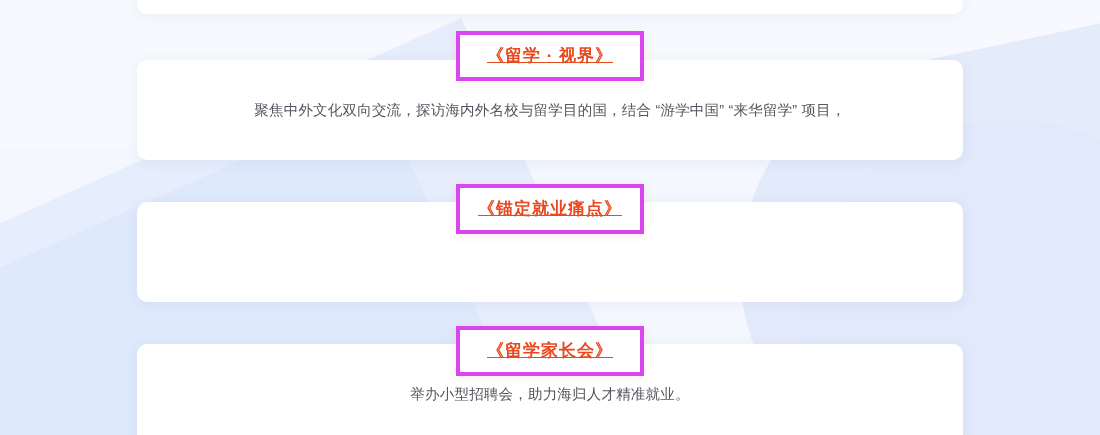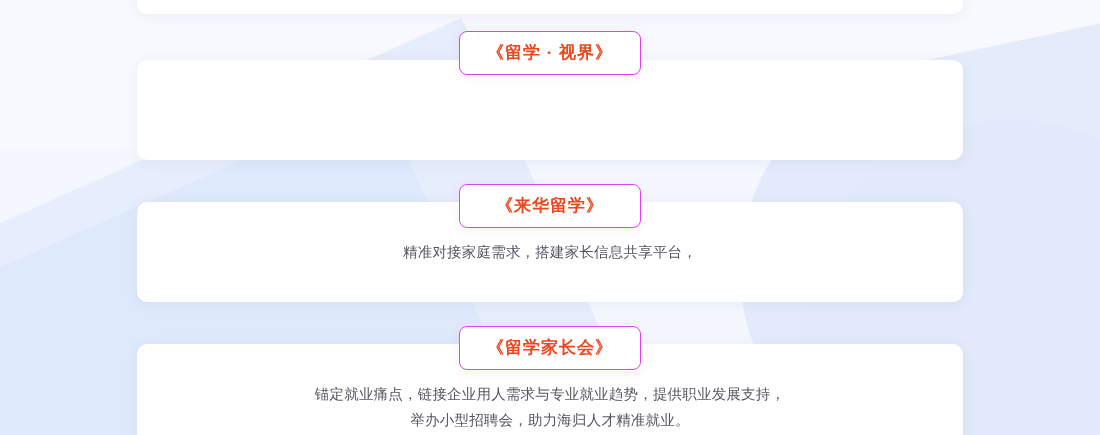--- a/index.html
+++ b/index.html
@@ -110,28 +110,29 @@
   
   .pill {
     position: absolute;
     left: 50%;
     transform: translateX(-50%);
     width: 180px;
     height: 42px;
     line-height: 42px;
     text-align: center;
     background: #ffffff;
-    border: 1px solid #d946ef;
-    border-radius: 8px;
+    border: 4px solid #d946ef;
+    border-radius: 0;
     color: #e8491f;
     font-size: 17px;
     font-weight: bold;
     letter-spacing: 1px;
     box-shadow: 0 2px 10px rgba(200, 110, 70, 0.10);
     z-index: 3;
+    text-decoration: underline;
   }
   .pill-1 { top: 31px; }
   .pill-2 { top: 184px; }
   .pill-3 { top: 326px; }
 </style>
 </head>
 <body>
 
 <div class="bg-layer">
   <div class="bg-top-white"></div>
@@ -140,32 +141,31 @@
   <div class="bg-wave-right2"></div>
   <div class="bg-wave-right"></div>
 </div>
 
 <div class="content">
 
   <div class="card card-partial-top"></div>
 
   <div class="card card-1">
     <div class="card-body">
+      <span class="line">聚焦中外文化双向交流，探访海内外名校与留学目的国，结合 “游学中国” “来华留学” 项目，</span>
     </div>
   </div>
   <div class="pill pill-1">《留学 · 视界》</div>
 
   <div class="card card-2">
     <div class="card-body">
-      <span class="line">精准对接家庭需求，搭建家长信息共享平台，</span>
     </div>
   </div>
-  <div class="pill pill-2">《来华留学》</div>
+  <div class="pill pill-2">《锚定就业痛点》</div>
 
   <div class="card card-3">
     <div class="card-body">
-      <span class="line">锚定就业痛点，链接企业用人需求与专业就业趋势，提供职业发展支持，</span>
       <span class="line">举办小型招聘会，助力海归人才精准就业。</span>
     </div>
   </div>
   <div class="pill pill-3">《留学家长会》</div>
 
 </div>
 
 </body></html>

